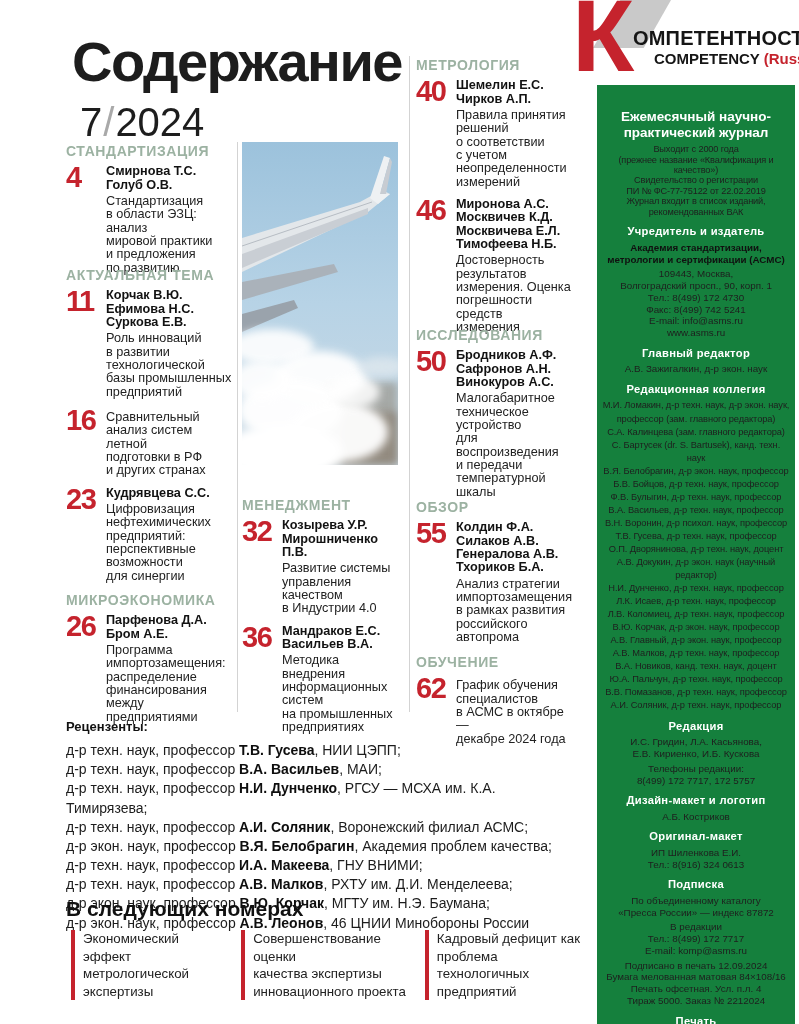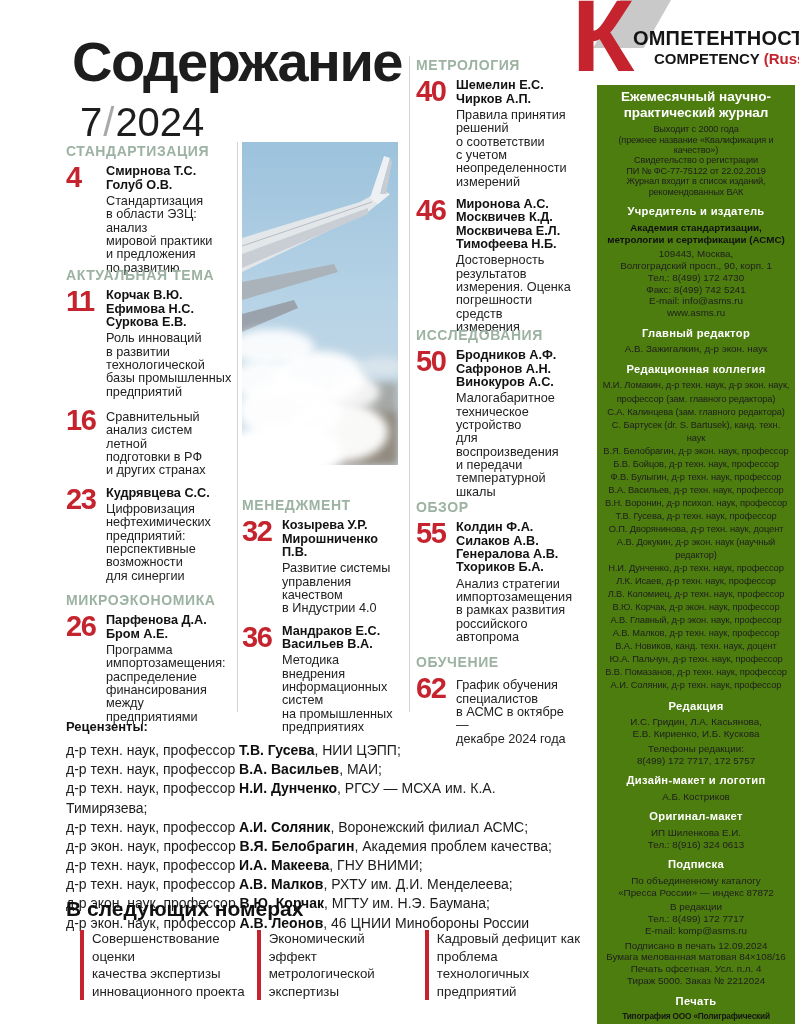--- a/index.html
+++ b/index.html
@@ -53,21 +53,21 @@
 
   
   .logo{position:absolute;left:575px;top:0;width:224px;height:85px;background:#fff;}
   .logo-band{position:absolute;left:18px;top:0;width:78px;height:48px;background:#c9c9c9;clip-path:polygon(35% 0,100% 0,65% 100%,0 100%);}
   .logo-k{position:absolute;left:-3px;top:-15px;font-size:102px;font-weight:700;color:#c5232d;line-height:1;}
   .logo-ru{position:absolute;left:58px;top:27px;font-size:20px;font-weight:700;color:#151515;letter-spacing:.2px;white-space:nowrap;}
   .logo-en{position:absolute;left:79px;top:50px;font-size:15px;font-weight:700;color:#151515;white-space:nowrap;}
   .logo-en .country{color:#c5232d;}
 
   
-  .sidebar{position:absolute;left:597px;top:85px;width:198px;height:939px;background:#4d7c0f;box-sizing:border-box;padding:4px 5px 6px 5px;text-align:center;overflow:hidden;}
+  .sidebar{position:absolute;left:597px;top:85px;width:198px;height:939px;background:#15803d;box-sizing:border-box;padding:24px 5px 6px 5px;text-align:center;overflow:hidden;}
   .s-type{font-size:13.5px;font-weight:700;color:#fff;line-height:1.15;white-space:pre-line;margin-bottom:4px;}
   .s-h{font-size:11.2px;font-weight:700;color:#fff;letter-spacing:.3px;margin:8px 0 3px 0;line-height:1.2;}
   .s-t{font-size:9.8px;line-height:1.2;color:#1e1e1e;white-space:pre-line;margin-bottom:3px;}
   .s-b{font-weight:700;color:#101010;}
   .s-meta{font-size:9.2px;line-height:1.14;letter-spacing:-.15px;color:#1e1e1e;white-space:pre-line;}
   .s-line{font-size:9.3px;line-height:1.4;letter-spacing:-.1px;color:#1e1e1e;white-space:pre-line;}
   .s-print{font-size:8.3px;letter-spacing:-.2px;font-weight:700;line-height:1.3;color:#151515;white-space:pre-line;}
 </style>
 </head>
 <body>
@@ -317,26 +317,26 @@
 
         <div class="rev-line"><span>д-р экон. наук, профессор </span><b>В.Ю. Корчак</b><span>, МГТУ им. Н.Э. Баумана;</span></div>
 
         <div class="rev-line"><span>д-р экон. наук, профессор </span><b>А.В. Леонов</b><span>, 46 ЦНИИ Минобороны России</span></div>
       </div>
   </div>
 
   <div class="next">
     <h2 class="ni-title">В следующих номерах</h2>
     <div class="ni-row">
+      <div class="ni-item ni-1">Экономический эффект
+метрологической
+экспертизы</div>
       <div class="ni-item ni-2">Совершенствование оценки
 качества экспертизы
 инновационного проекта</div>
-      <div class="ni-item ni-1">Экономический эффект
-метрологической
-экспертизы</div>
       <div class="ni-item ni-3">Кадровый дефицит как
 проблема технологичных
 предприятий</div>
     </div>
   </div>
 
   <div class="logo">
     <div class="logo-band"></div>
     <div class="logo-k">К</div>
     <div class="logo-ru">ОМПЕТЕНТНОСТЬ/</div>

